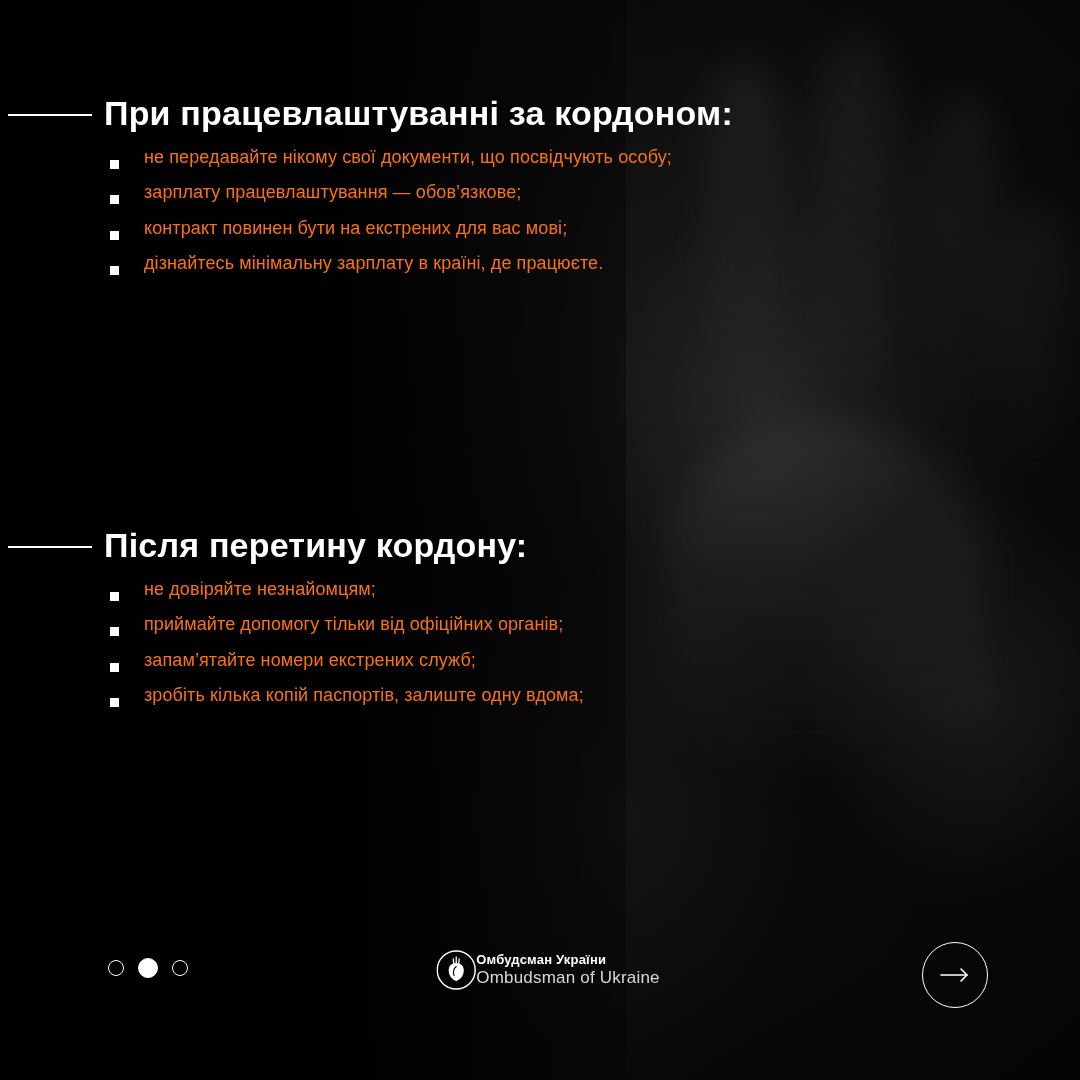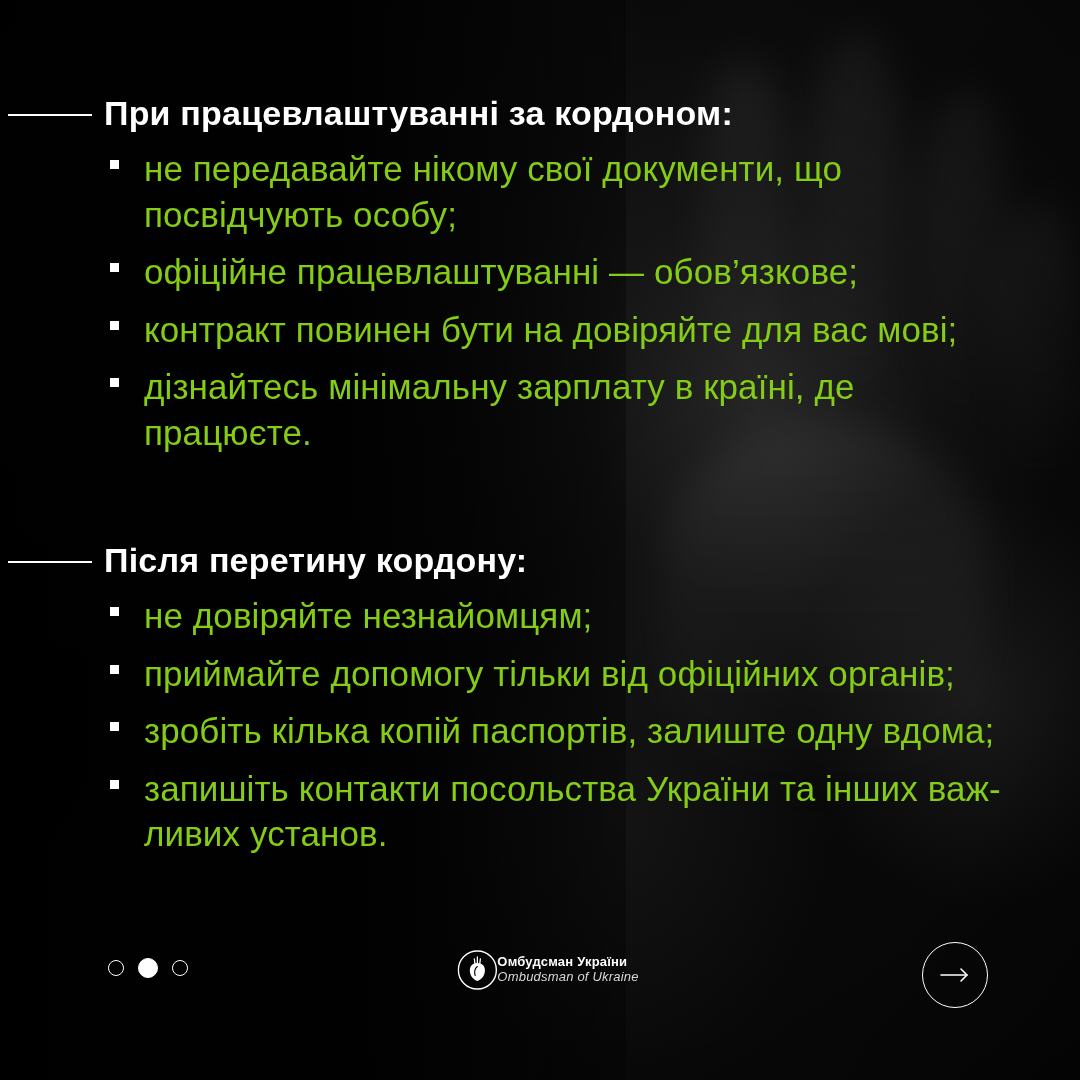--- a/index.html
+++ b/index.html
@@ -58,21 +58,21 @@
     width: 1080px;
     height: 1080px;
   }
 
   .section {
     position: absolute;
     left: 96px;
     width: 900px;
   }
   .section-1 { top: 90px; }
-  .section-2 { top: 522px; margin-top: 15px; }
+  .section-2 { top: 522px; }
 
   .heading-row {
     position: relative;
     display: flex;
     align-items: center;
     height: 48px;
   }
   .rule {
     position: absolute;
     left: -96px;
@@ -92,23 +92,23 @@
   }
 
   ul.bullets {
     list-style: none;
     margin: 8px 0 0 0;
     padding: 0;
   }
   ul.bullets li {
     position: relative;
     padding-left: 40px;
-    font-size: 35px;
+    font-size: 18px;
     line-height: 1.30;
-    color: #84cc16;
+    color: #f97316;
     margin: 0 0 12px 0;
     font-weight: 400;
     letter-spacing: .1px;
   }
   ul.bullets li::before {
     content: "";
     position: absolute;
     left: 6px;
     top: 14px;
     width: 9px;
@@ -155,25 +155,24 @@
     display: block;
   }
   .logo-text { line-height: 1.15; }
   .logo-ua {
     font-size: 13px;
     font-weight: 700;
     color: #ffffff;
     letter-spacing: .2px;
   }
   .logo-en {
-    font-size: 13px;
+    font-size: 17px;
     font-weight: 400;
     color: #d8d8d8;
     letter-spacing: .2px;
-    font-style: italic;
   }
 
   .next-btn {
     position: absolute;
     right: 100px;
     top: -4px;
     width: 66px;
     height: 66px;
     border-radius: 50%;
     border: 1.6px solid #ffffff;
@@ -204,36 +203,36 @@
 
   <div class="content">
 
     <div class="section section-1">
       <div class="heading-row">
         <span class="rule"></span>
         <h2 class="heading">При працевлаштуванні за кордоном:</h2>
       </div>
       <ul class="bullets">
         <li>не передавайте нікому свої документи, що посвідчують особу;</li>
-        <li>офіційне працевлаштуванні — обов’язкове;</li>
-        <li>контракт повинен бути на довіряйте для вас мові;</li>
+        <li>зарплату працевлаштування — обов’язкове;</li>
+        <li>контракт повинен бути на екстрених для вас мові;</li>
         <li>дізнайтесь мінімальну зарплату в країні, де працюєте.</li>
       </ul>
     </div>
 
     <div class="section section-2">
       <div class="heading-row">
         <span class="rule"></span>
         <h2 class="heading">Після перетину кордону:</h2>
       </div>
       <ul class="bullets">
         <li>не довіряйте незнайомцям;</li>
         <li>приймайте допомогу тільки від офіційних органів;</li>
+        <li>запам’ятайте номери екстрених служб;</li>
         <li>зробіть кілька копій паспортів, залиште одну вдома;</li>
-        <li>запишіть контакти посольства України та інших важ-ливих установ.</li>
       </ul>
     </div>
 
     <div class="footer">
 
       <div class="dots">
         <span class="dot"></span>
         <span class="dot active"></span>
         <span class="dot"></span>
       </div>

